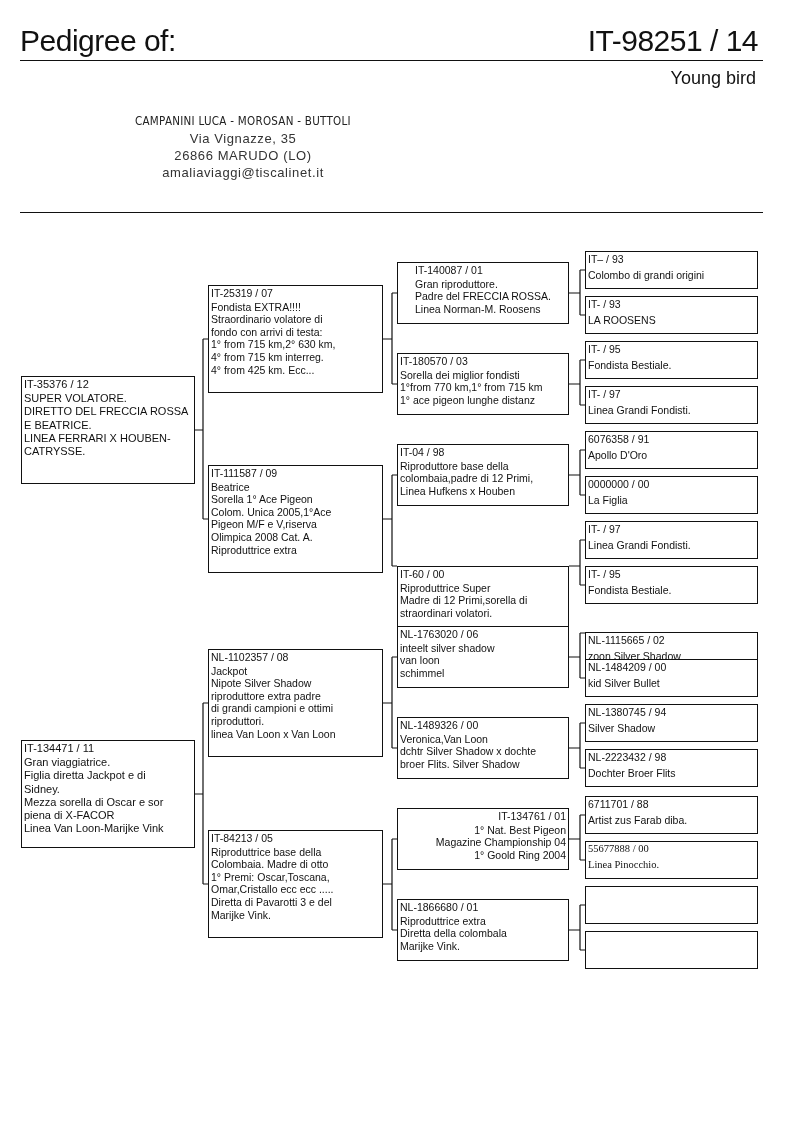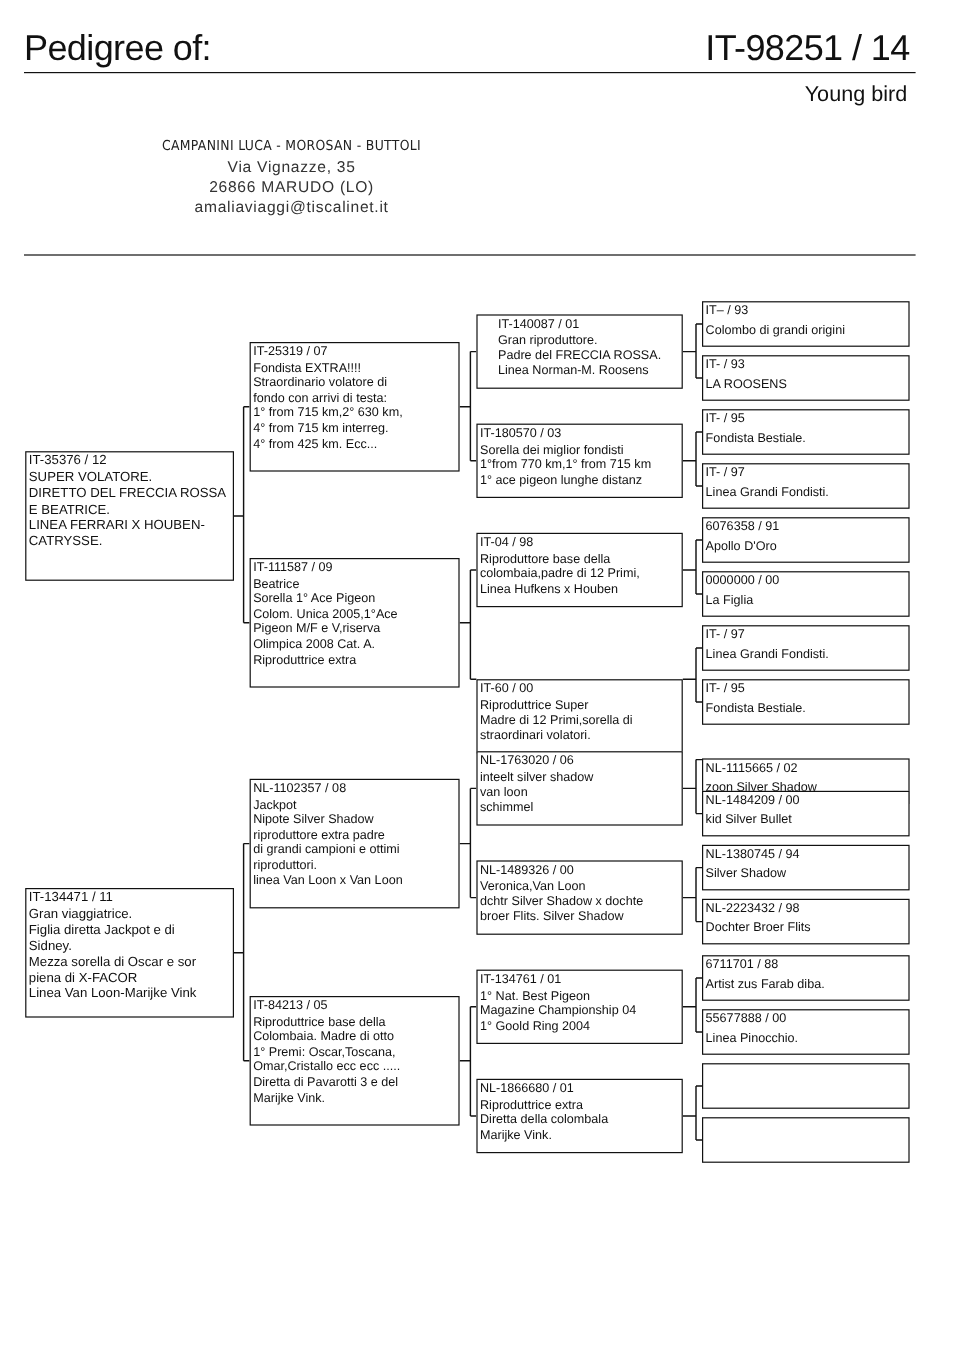--- a/index.html
+++ b/index.html
@@ -142,21 +142,21 @@
       <span class="ln">inteelt silver shadow</span>
       <span class="ln">van loon</span>
       <span class="ln">schimmel</span>
     </div>
     <div class="box g3" style="top: 717px;">
       <span class="rn">NL-1489326 / 00</span>
       <span class="ln">Veronica,Van Loon</span>
       <span class="ln">dchtr Silver Shadow x dochte</span>
       <span class="ln">broer Flits. Silver Shadow</span>
     </div>
-    <div class="box g3" style="top: 808px;">
+    <div class="box g3" style="top: 808px; text-align: right;">
       <span class="rn">IT-134761 / 01</span>
       <span class="ln">1° Nat. Best Pigeon</span>
       <span class="ln">Magazine Championship 04</span>
       <span class="ln">1° Goold Ring 2004</span>
     </div>
     <div class="box g3" style="top: 899px;">
       <span class="rn">NL-1866680 / 01</span>
       <span class="ln">Riproduttrice extra</span>
       <span class="ln">Diretta della colombala</span>
       <span class="ln">Marijke Vink.</span>
@@ -206,21 +206,21 @@
       <span class="ln">Silver Shadow</span>
     </div>
     <div class="box g4" style="top: 749px;">
       <span class="rn">NL-2223432 / 98</span>
       <span class="ln">Dochter Broer Flits</span>
     </div>
     <div class="box g4" style="top: 796px;">
       <span class="rn">6711701 / 88</span>
       <span class="ln">Artist zus Farab diba.</span>
     </div>
-    <div class="box g4" style="top: 841px;">
+    <div class="box g4" style="top: 841px; font-family: Liberation Serif, serif;">
       <span class="rn">55677888 / 00</span>
       <span class="ln">Linea Pinocchio.</span>
     </div>
     <div class="box g4" style="top: 886px;">
       <span class="rn">&nbsp;</span>
       <span class="ln">&nbsp;</span>
     </div>
     <div class="box g4" style="top: 931px;">
       <span class="rn">&nbsp;</span>
       <span class="ln">&nbsp;</span>

